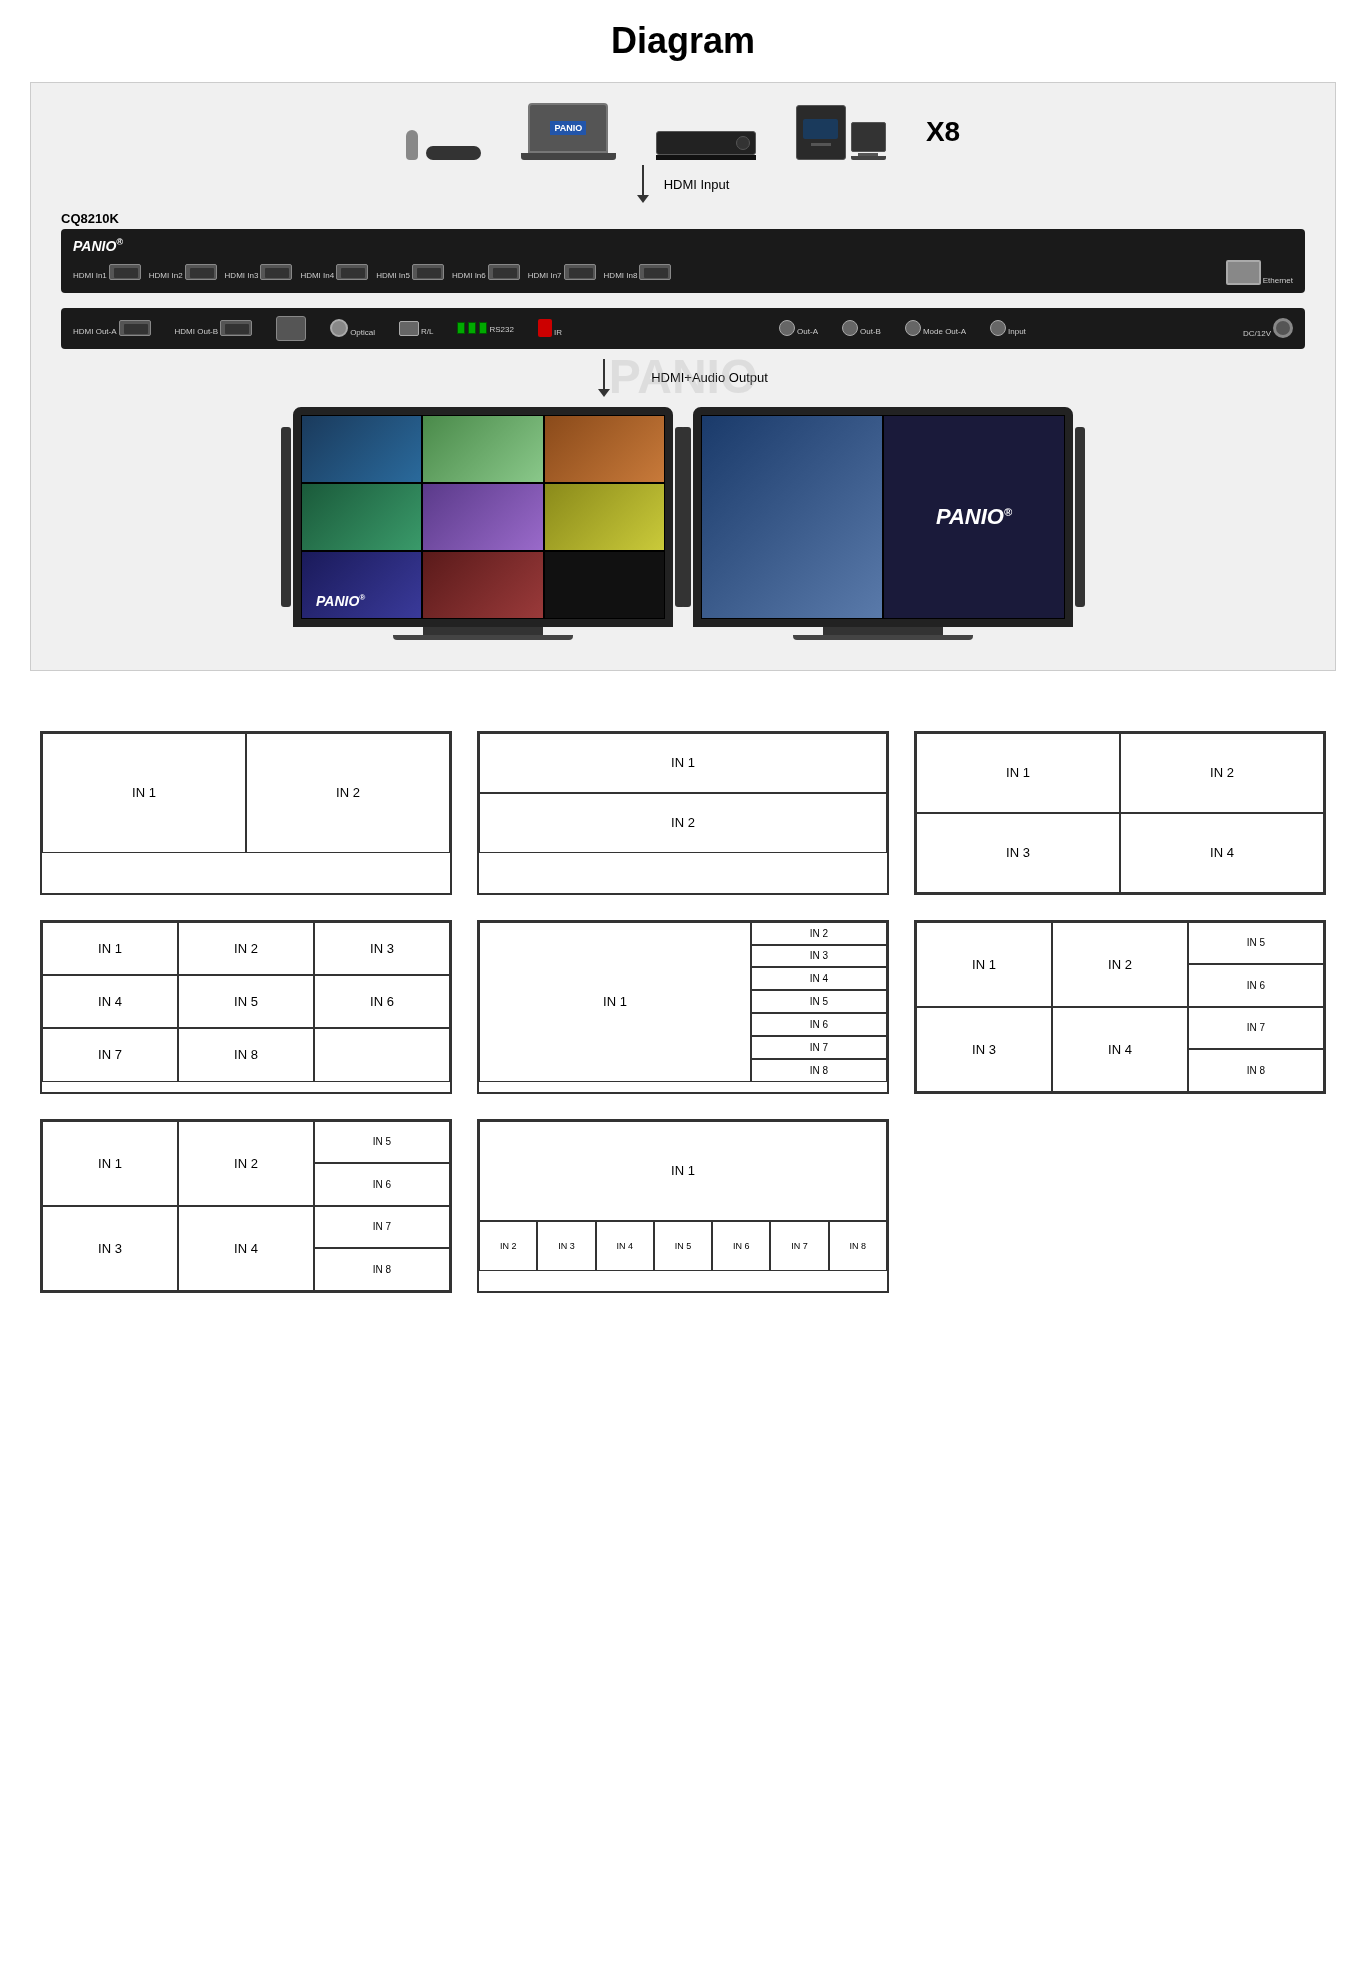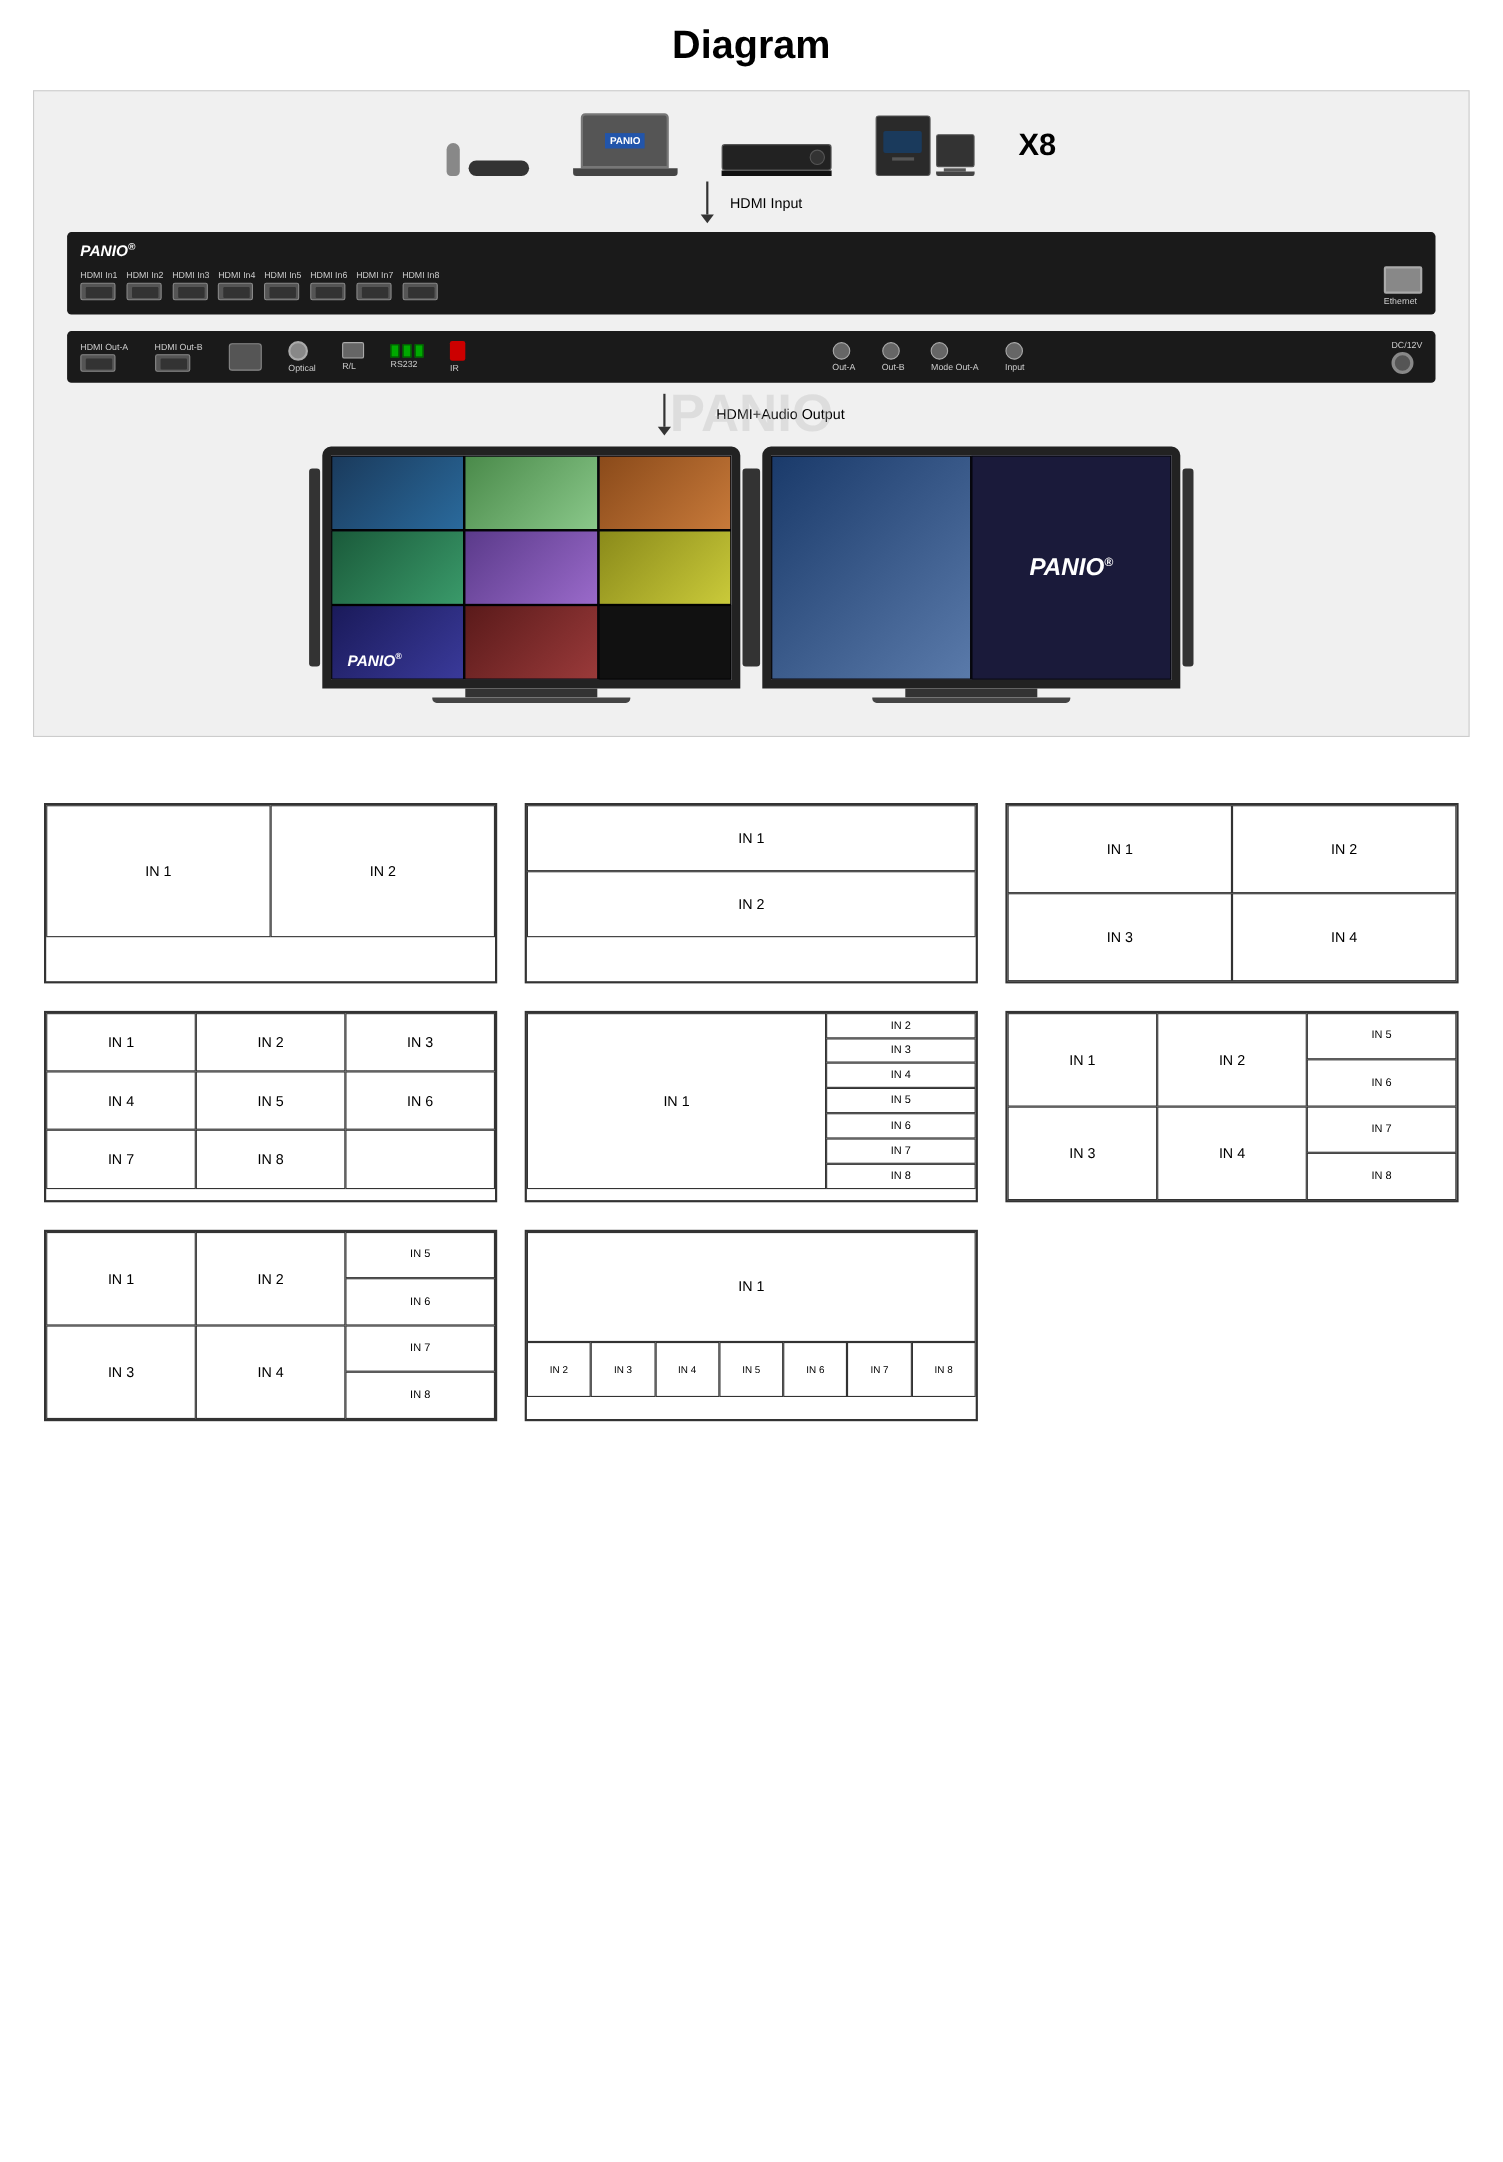--- a/index.html
+++ b/index.html
@@ -109,22 +109,21 @@
 
     .ports-row {
       display: flex;
       align-items: center;
       gap: 8px;
       flex-wrap: nowrap;
     }
 
     .port-group {
       display: flex;
-      flex-direction: column;
-      align-items: flex-start;
+      align-items: flex-end;
       gap: 2px;
     }
     .port-label {
       font-size: 8px;
       color: #ccc;
       white-space: nowrap;
     }
     .hdmi-port {
       width: 32px;
       height: 16px;
@@ -432,20 +431,21 @@
     </div>
 
     <div class="arrow-with-label">
       <div style="display:flex;flex-direction:column;align-items:center;">
         <div class="arrow-line-v"></div>
         <div class="arrow-head-down"></div>
       </div>
       <span class="arrow-label">HDMI Input</span>
     </div>
 
+    <div class="device-label">CQ8210K</div>
 
     <div class="panel-top">
       <div class="panel-brand">
         PANIO<span>®</span>
       </div>
       <div class="ports-row">
         <div class="port-group">
           <div class="port-label">HDMI In1</div>
           <div class="hdmi-port"></div>
         </div>

